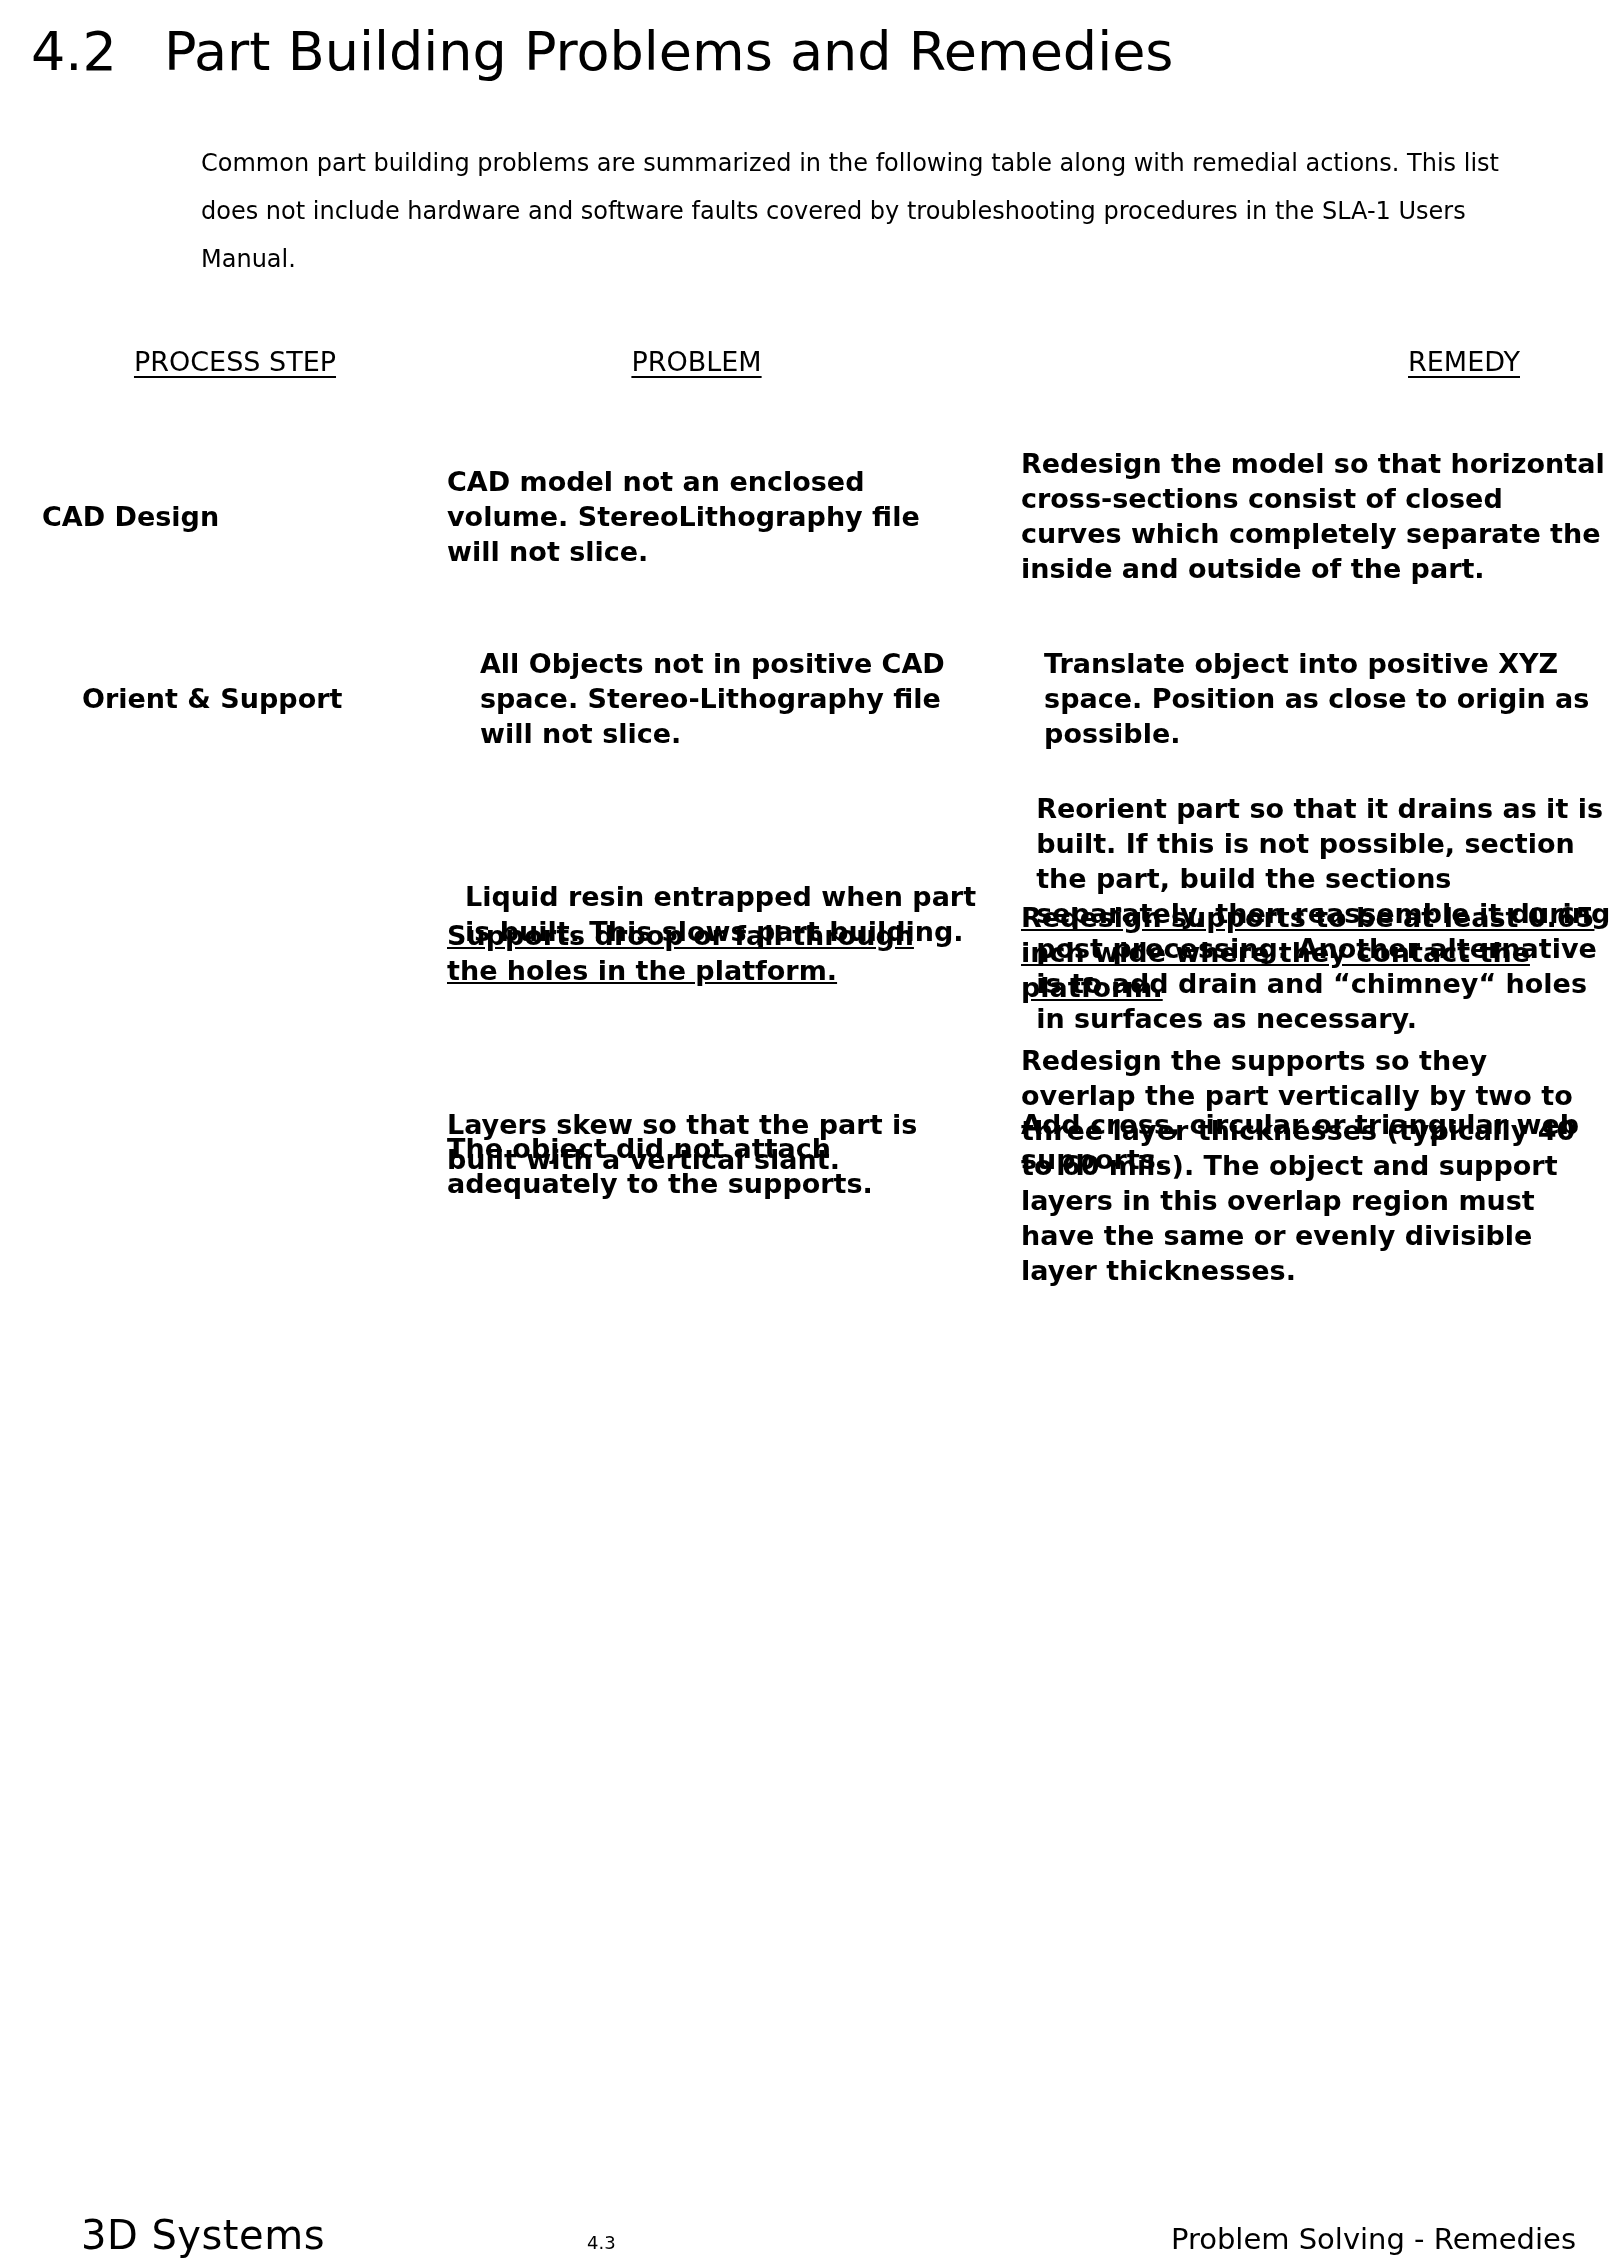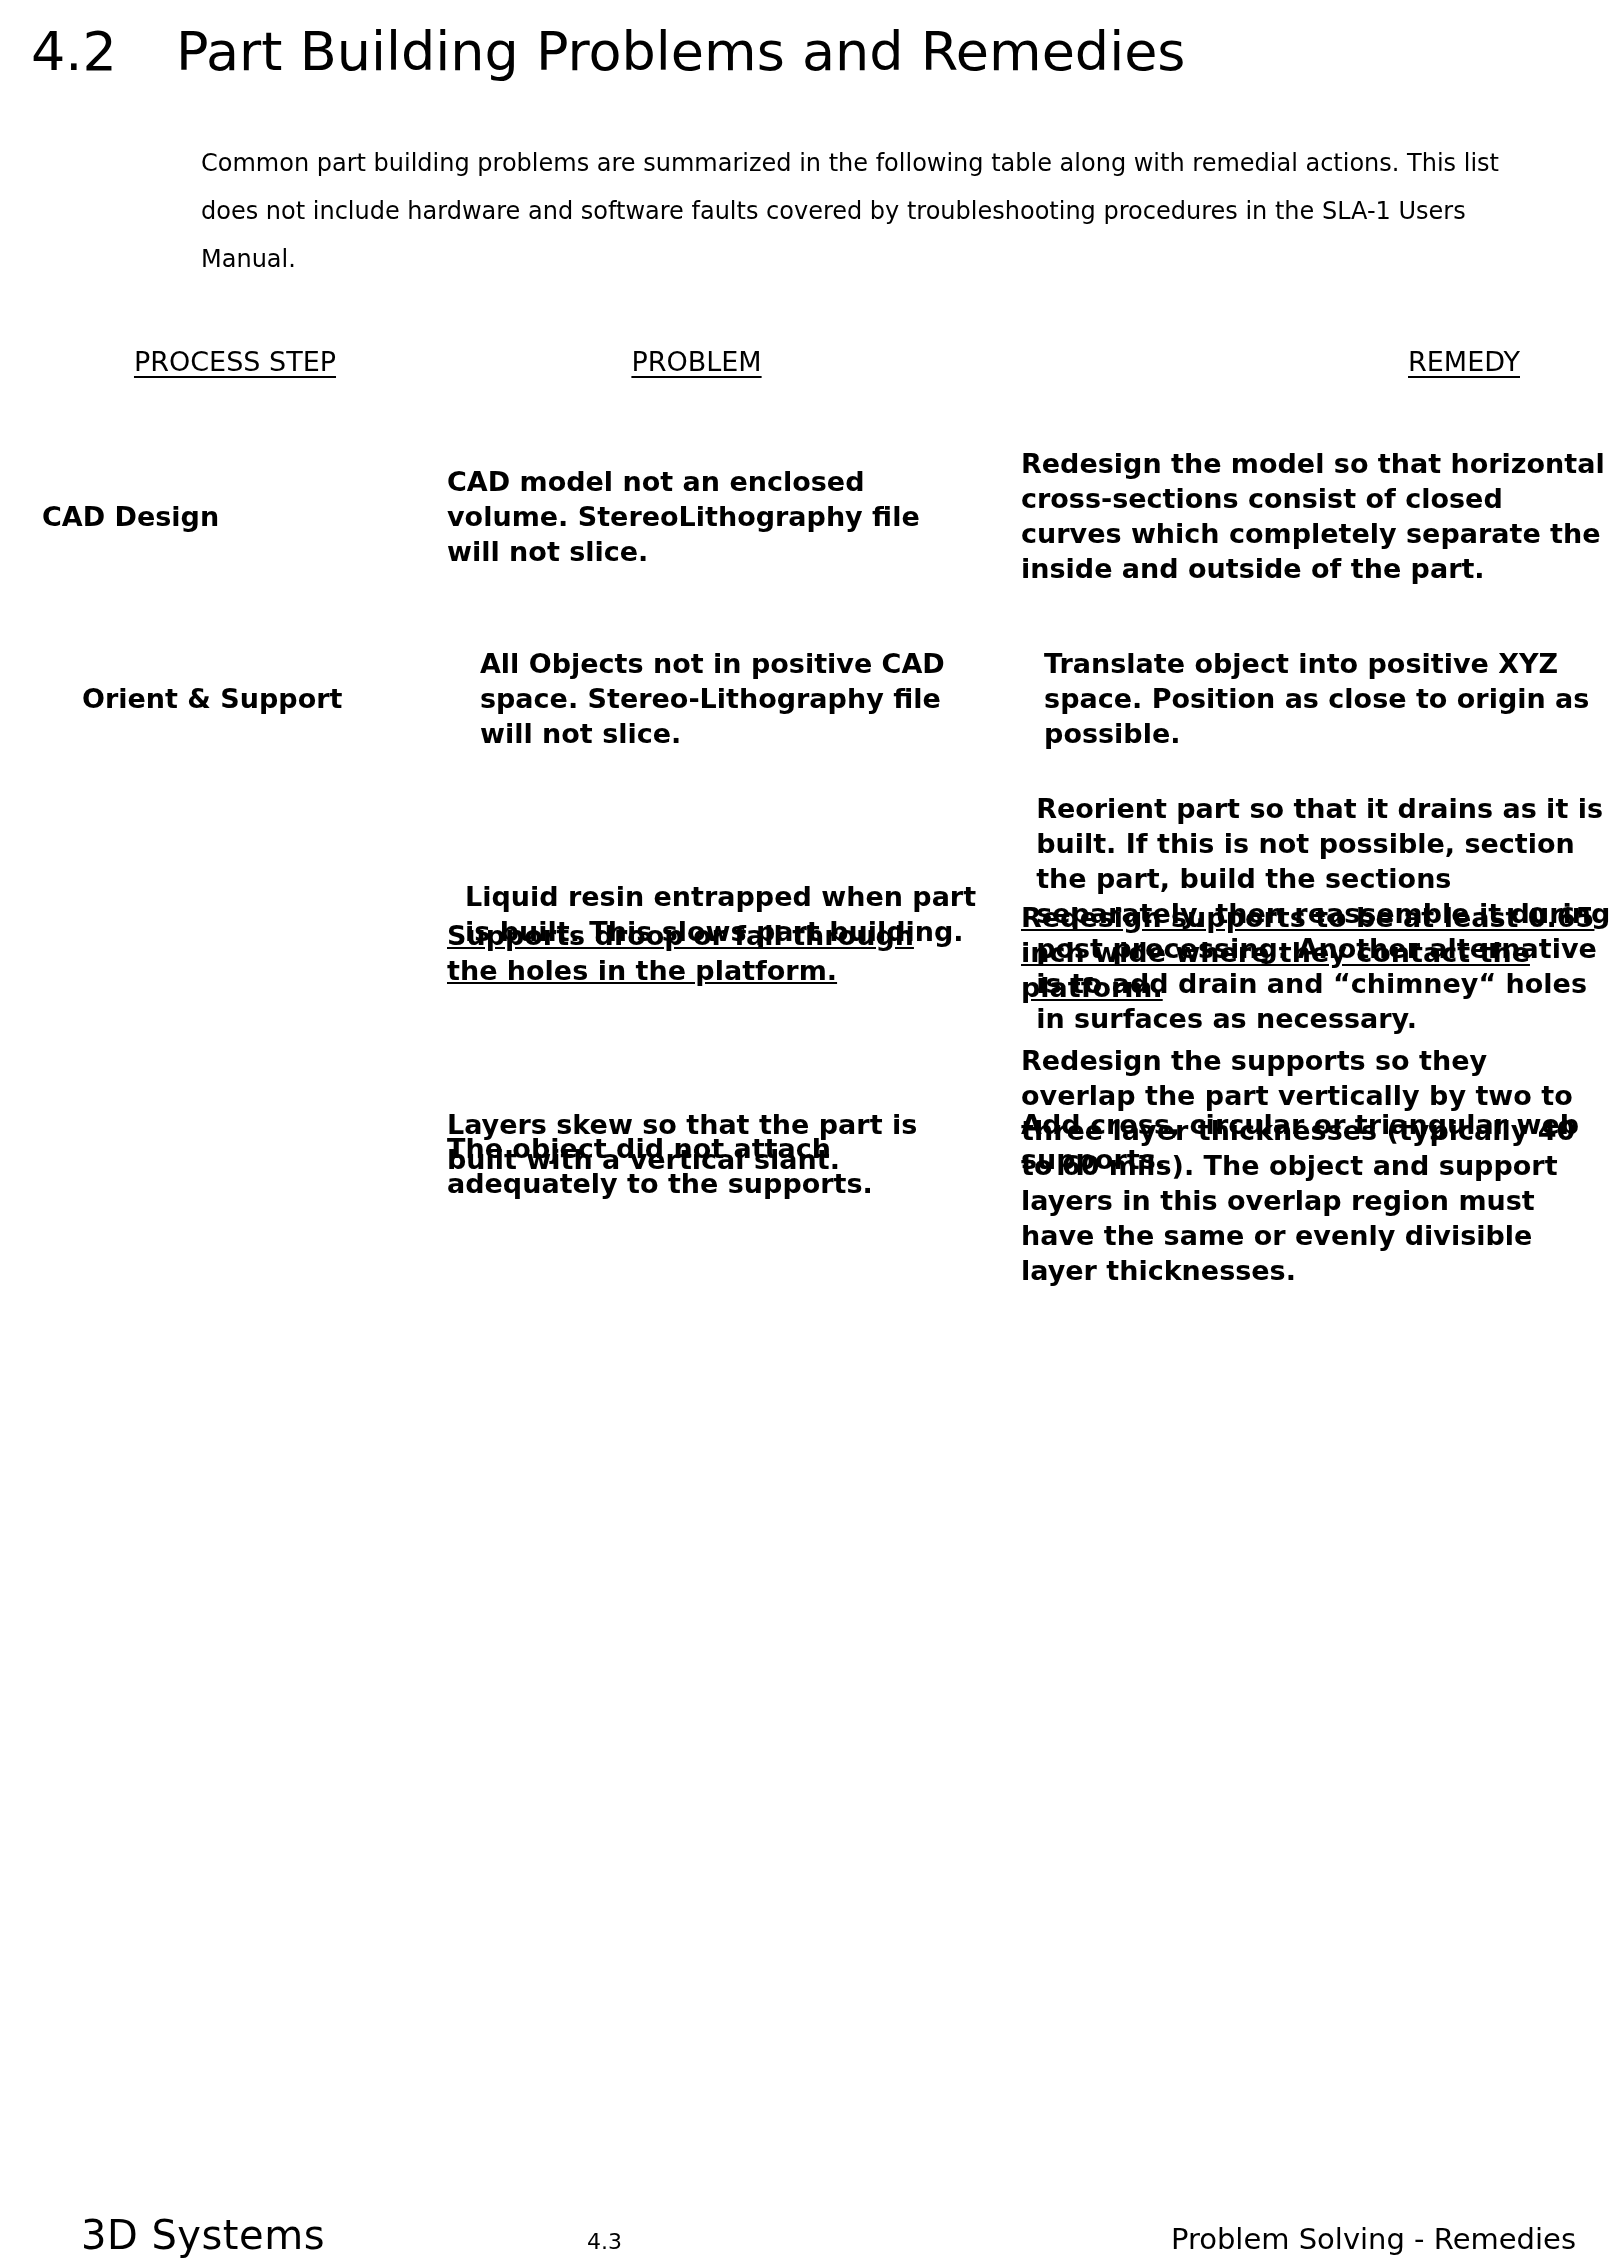--- a/index.html
+++ b/index.html
@@ -26,21 +26,21 @@
   
   .heading {
     display: flex;
     align-items: baseline;
     margin: 20px 0 0 31px;
   }
   .heading .num {
     font-size: 54px;
     font-weight: 400;
     letter-spacing: 0px;
-    margin-right: 59px;
+    margin-right: 47px;
   }
   .heading .title {
     font-size: 54px;
     font-weight: 400;
     letter-spacing: 0px;
   }
 
   
   .intro {
     margin: 56px 0 0 201px;
@@ -108,21 +108,21 @@
     align-items: baseline;
     padding: 0 45px 0 81px;
     box-sizing: border-box;
   }
   .footer .left {
     font-size: 40px;
     font-weight: 400;
     letter-spacing: 0.5px;
   }
   .footer .center {
-    font-size: 22px;
+    font-size: 18px;
     margin-left: 262px;
   }
   .footer .right {
     font-size: 29px;
     margin-left: auto;
   }
 </style>
 </head>
 <body>
 

